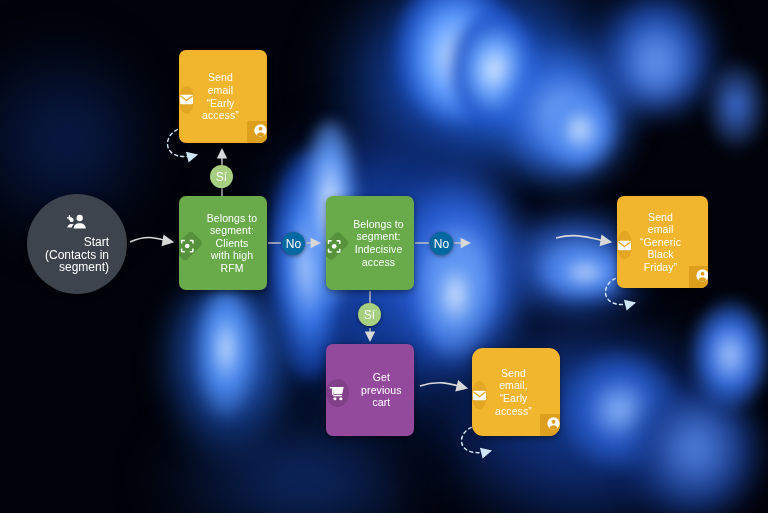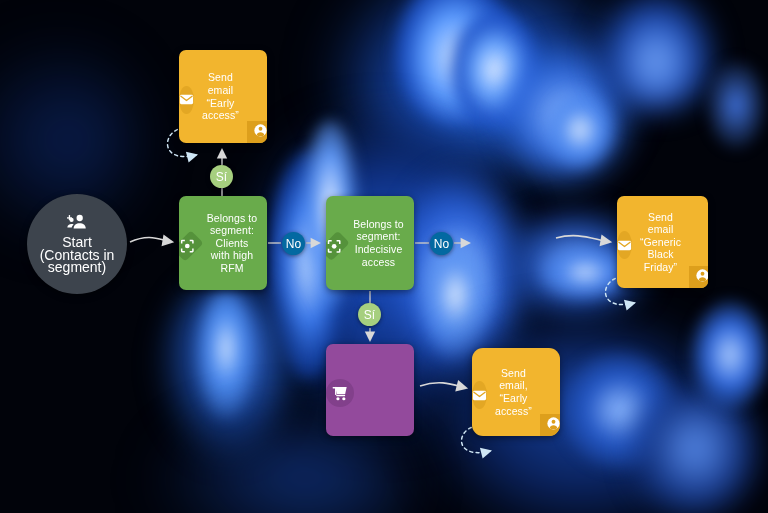--- a/index.html
+++ b/index.html
@@ -45,21 +45,21 @@
     width:100%;height:22px;display:flex;align-items:center;
     padding-left:7px;box-sizing:border-box;margin-top:auto;
   }
 
   .circle{
     border-radius:50%;
     display:flex;flex-direction:column;align-items:center;justify-content:center;
     color:#fff;text-align:center;
     box-shadow:0 2px 7px rgba(0,0,0,.45);
   }
-  .circle .label{font-size:14px;line-height:12.4px;padding:0 10px;}
+  .circle .label{font-size:12px;line-height:12.4px;padding:0 10px;text-align:right;}
   .circle .ibox{margin-bottom:6px;display:flex;align-items:center;justify-content:center;}
 
   
   .diamond{
     width:26px;height:26px;transform:rotate(45deg);
     border-radius:4px;
     display:flex;align-items:center;justify-content:center;
     margin-top:15px;margin-bottom:9px;
   }
   .diamond > svg{transform:rotate(-45deg);}
@@ -262,20 +262,24 @@
     <span class="ibox" style="background:#82408b;">
       <svg width="16" height="15" viewBox="0 0 17 16" fill="#fff">
         <rect x="0.6" y="1" width="3.1" height="1.6" rx="0.5"></rect>
         <path d="M3.4 1h12.2l-1.6 7.4H5.2z"></path>
         <rect x="3.2" y="1" width="1.5" height="8.5"></rect>
         <rect x="4.4" y="9.3" width="9.6" height="1.5" rx="0.6"></rect>
         <circle cx="6.3" cy="13.6" r="1.7"></circle>
         <circle cx="12.6" cy="13.6" r="1.7"></circle>
       </svg>
     </span>
+    <div class="label">
+      <div>Get previous</div>
+      <div>cart</div>
+    </div>
   </div>
 
   <div class="node card" style="left:472px;top:348px;width:88px;height:88px;background:#f2b52e;border-radius:11px;">
     <span class="ibox" style="background:#e3a724;">
       <svg width="15" height="11" viewBox="0 0 16 12" fill="none">
         <rect x="0.8" y="0.8" width="14.4" height="10.4" rx="1.6" fill="#fff"></rect>
         <path d="M1.9 2.4 L8 7.1 L14.1 2.4" stroke="#e3a724" stroke-width="1.5" fill="none" stroke-linecap="round" stroke-linejoin="round"></path>
       </svg>
     </span>
     <div class="label">

